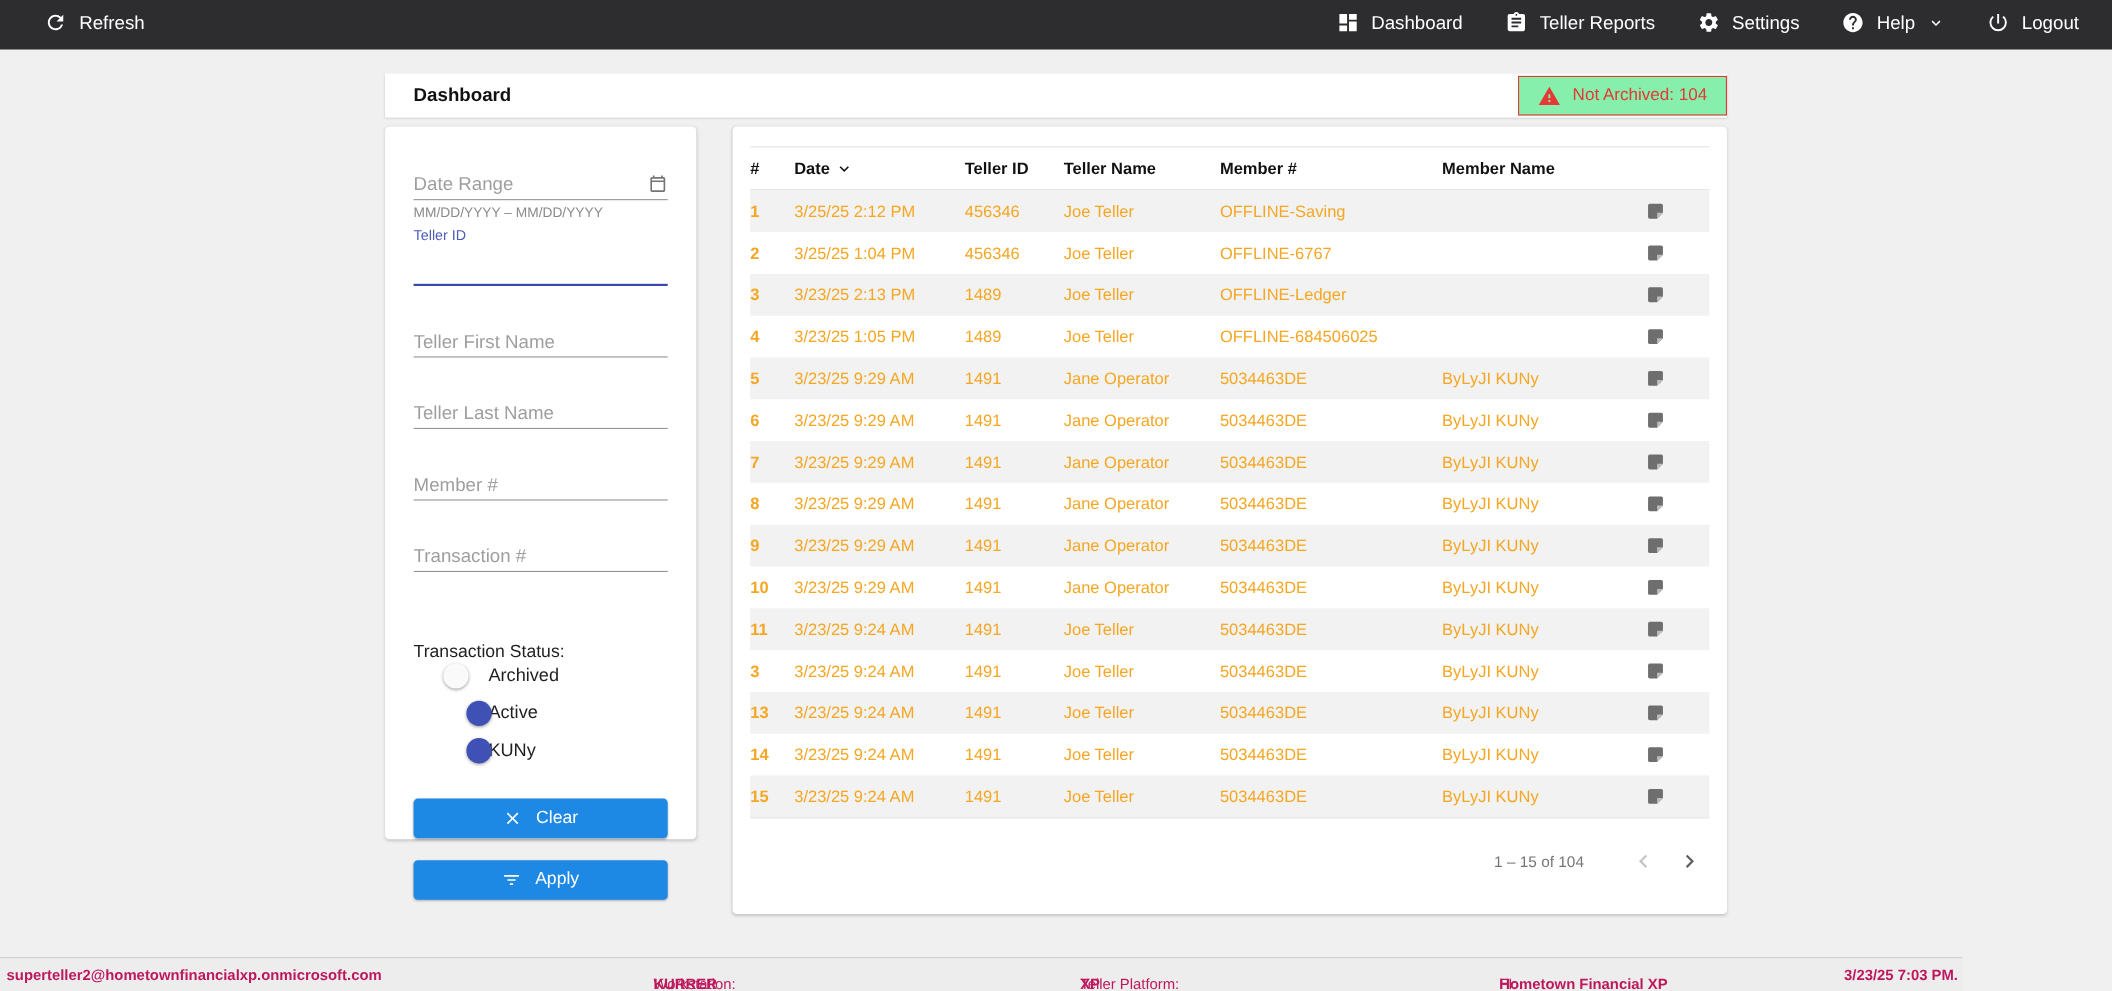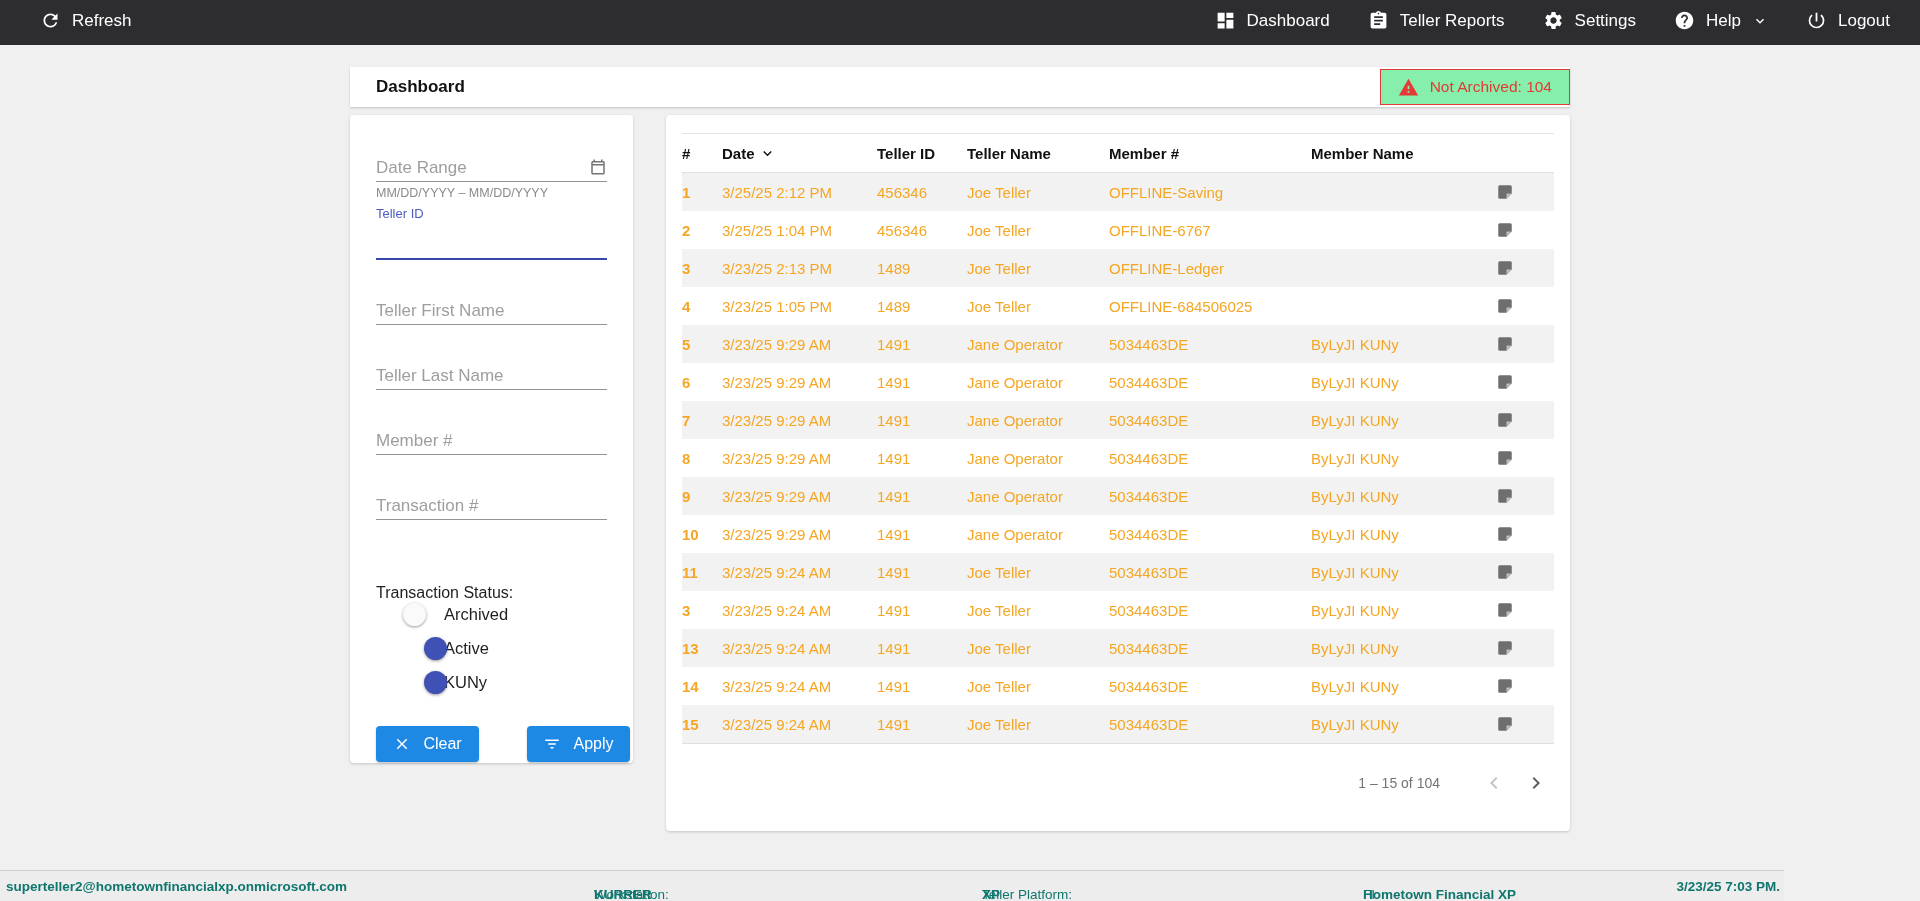--- a/index.html
+++ b/index.html
@@ -68,21 +68,21 @@
   .toggle-row + .toggle-row { margin-top: 10px; }
   .toggle { position: relative; width: 38px; height: 15px; flex: 0 0 auto; }
   .track { width: 38px; height: 15px; border-radius: 8px; }
   .thumb { width: 23px; height: 23px; border-radius: 50%; position: absolute; top: -4px; box-shadow: 0 1px 3px rgba(0,0,0,.4); }
   .toggle-row.off .track { background: #9e9e9e; }
   .toggle-row.off .thumb { left: -3px; background: #fafafa; }
   .toggle-row.on .track { background: #9fa8da; }
   .toggle-row.on .thumb { right: -3px; background: #3f51b5; }
   .toggle-label { font-size: 16.5px; color: #1f1f1f; }
 
-  .btn-row { display: flex; gap: 48px; margin-top: 32px; }
+  .btn-row { display: flex; gap: 20px; margin-top: 32px; flex-direction: column; }
   .btn {
     height: 36px; min-width: 103px; background: #1e88e5; color: #fff;
     border: none; border-radius: 4px; font-family: "Liberation Sans", sans-serif;
     font-size: 16px; display: flex; align-items: center; justify-content: center;
     gap: 12px; cursor: pointer; box-shadow: 0 1px 2px rgba(0,0,0,.25); padding: 0 14px;
   }
   .btn svg { width: 18px; height: 18px; fill: #fff; }
 
   
   .table-card {
@@ -115,21 +115,21 @@
   .pager-chevron svg { width: 24px; height: 24px; }
   .pager-prev { margin-left: 42px; }
   .pager-prev svg { fill: #c3c3c3; }
   .pager-next { margin-left: 18px; margin-right: 6px; }
   .pager-next svg { fill: #5f5f5f; }
 
   
   .footer {
     position: absolute; left: 0; bottom: 0; width: 1784px; height: 31px;
     background: #ededed; border-top: 1px solid #cfcfcf;
-    font-size: 13.5px; color: #0f766e;
+    font-size: 13.5px; color: #be185d;
   }
   .footer span { position: absolute; top: 8px; white-space: nowrap; }
   .f-user { left: 6px; font-weight: bold; }
   .f-ws { left: 594px; }
   .f-platform { left: 982px; }
   .f-fi { left: 1363px; }
   .f-time { right: 4px; font-weight: bold; }
   .f-val { font-weight: bold; }
 </style>
 </head>

